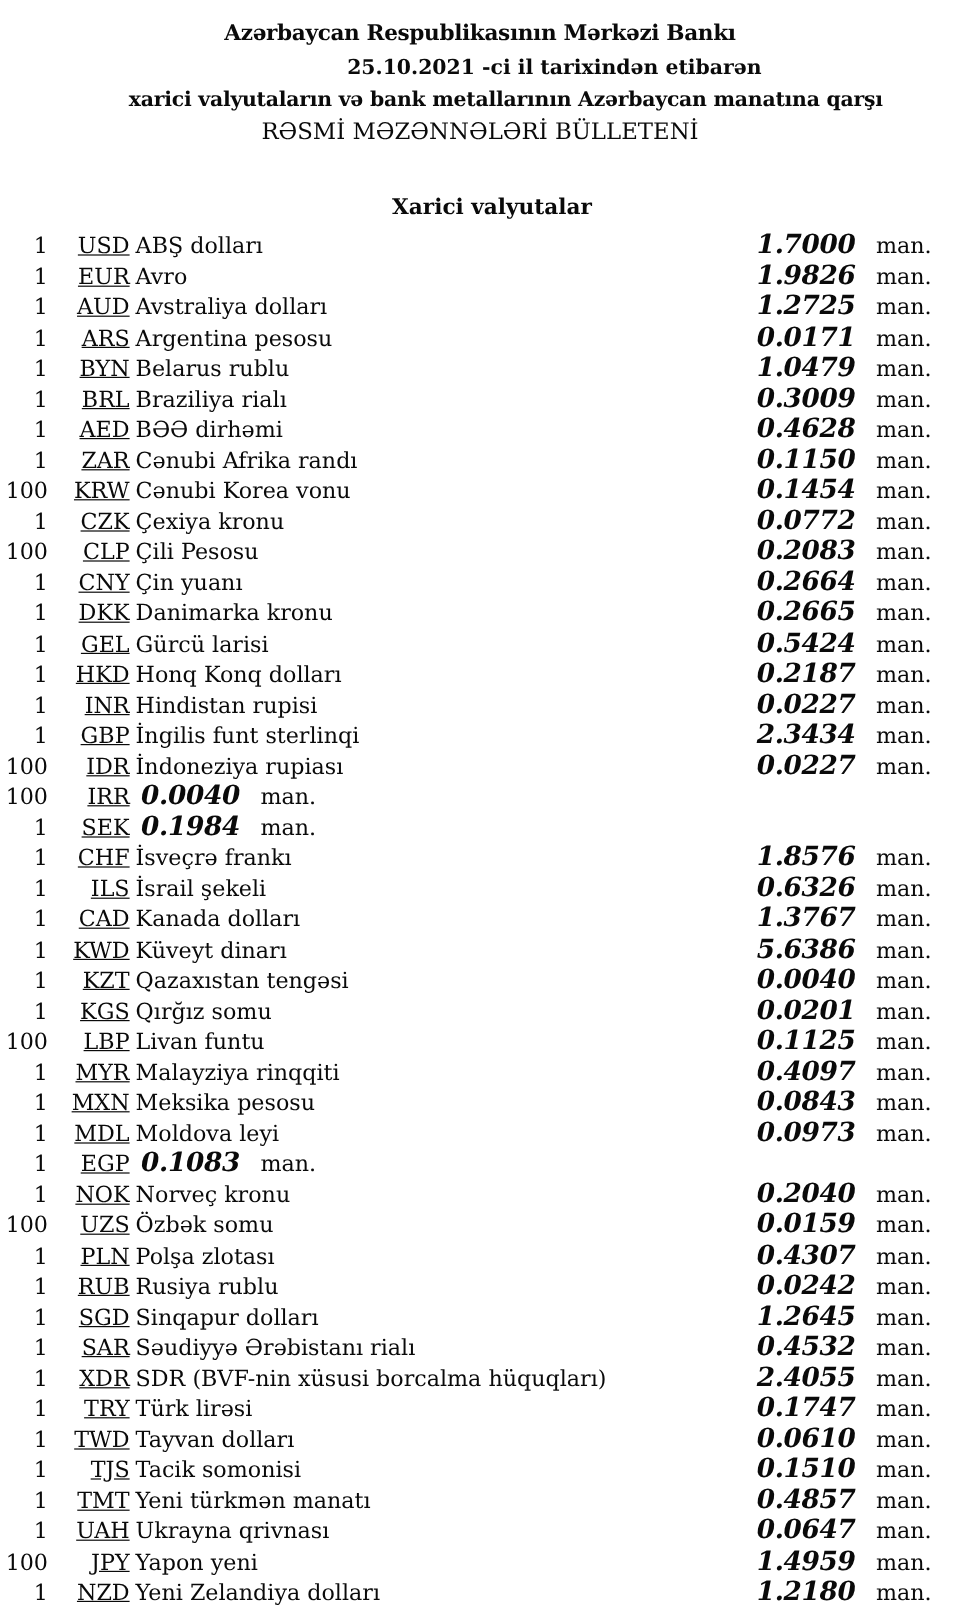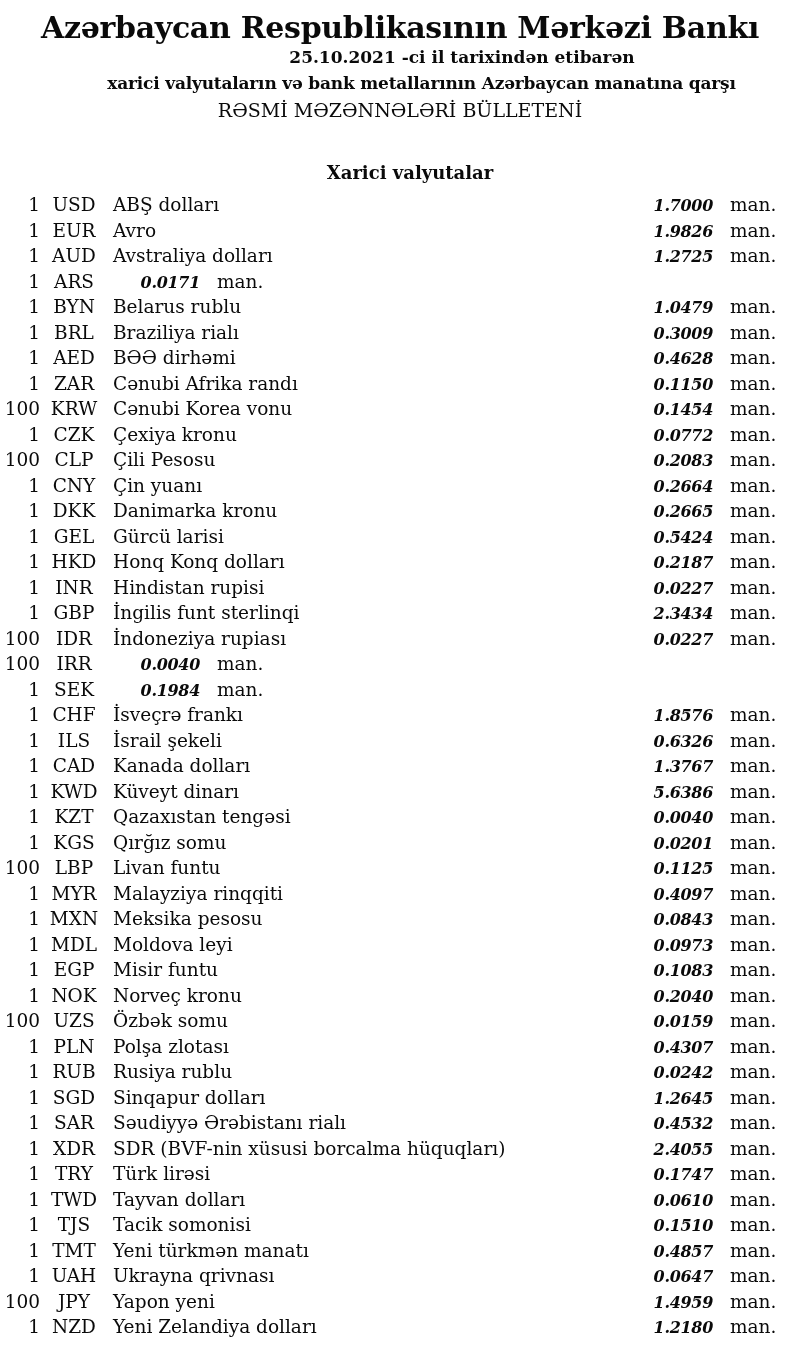--- a/index.html
+++ b/index.html
@@ -9,21 +9,21 @@
     width:800px; height:1348px;
     margin:0 auto;
     background:#ffffff;
     color:#0a0a0a;
     font-family:"DejaVu Serif","Liberation Serif",serif;
     overflow:hidden;
   }
   .hdr { text-align:center; }
   .hdr-title {
     padding-top:11px;
-    font-size:30px; font-weight:bold; line-height:33px;
+    font-size:18px; font-weight:bold; line-height:33px;
     letter-spacing:-0.3px;
   }
   .hdr-date {
     font-size:17px; font-weight:bold; line-height:26px;
     position:relative; left:62px;
   }
   .hdr-sub {
     font-size:17px; font-weight:bold; line-height:27px;
     letter-spacing:-0.2px;
     padding-left:43px;
@@ -37,23 +37,23 @@
     margin-top:36px; margin-bottom:7px;
     position:relative; left:10px;
   }
   .rates-table { width:800px; }
   .row {
     display:flex; align-items:baseline;
     height:25.5px; line-height:25.5px;
     font-size:18.5px;
   }
   .qty  { flex:none; width:40px;  text-align:right; }
-  .code { flex:none; width:68px;  text-align:center; }
+  .code { flex:none; width:68px;  text-align:right;text-decoration:underline; }
   .name { flex:none; width:513px; padding-left:5px; white-space:nowrap; overflow:hidden; }
-  .rate { flex:none; width:92px;  text-align:right; font-weight:bold; font-style:italic; font-size:16px; letter-spacing:-0.3px; }
+  .rate { flex:none; width:92px;  text-align:right; font-weight:bold; font-style:italic; font-size:22px; letter-spacing:-0.3px; }
   .unit { flex:none; width:87px;  padding-left:17px; }
 </style>
 </head>
 <body>
 
 <div class="page">
 
   <div class="hdr">
     <div class="hdr-title">Azərbaycan Respublikasının Mərkəzi Bankı</div>
     <div class="hdr-date">25.10.2021  -ci il tarixindən etibarən</div>
@@ -84,20 +84,21 @@
     <span class="qty">1</span>
     <span class="code">AUD</span>
     <span class="name">Avstraliya dolları</span>
     <span class="rate">1.2725</span>
     <span class="unit">man.</span>
   </div>
 
   <div class="row">
     <span class="qty">1</span>
     <span class="code">ARS</span>
+    <span class="name">Argentina pesosu</span>
     <span class="rate">0.0171</span>
     <span class="unit">man.</span>
   </div>
 
   <div class="row">
     <span class="qty">1</span>
     <span class="code">BYN</span>
     <span class="name">Belarus rublu</span>
     <span class="rate">1.0479</span>
     <span class="unit">man.</span>
@@ -297,21 +298,20 @@
     <span class="qty">1</span>
     <span class="code">MDL</span>
     <span class="name">Moldova leyi</span>
     <span class="rate">0.0973</span>
     <span class="unit">man.</span>
   </div>
 
   <div class="row">
     <span class="qty">1</span>
     <span class="code">EGP</span>
-    <span class="name">Misir funtu</span>
     <span class="rate">0.1083</span>
     <span class="unit">man.</span>
   </div>
 
   <div class="row">
     <span class="qty">1</span>
     <span class="code">NOK</span>
     <span class="name">Norveç kronu</span>
     <span class="rate">0.2040</span>
     <span class="unit">man.</span>

